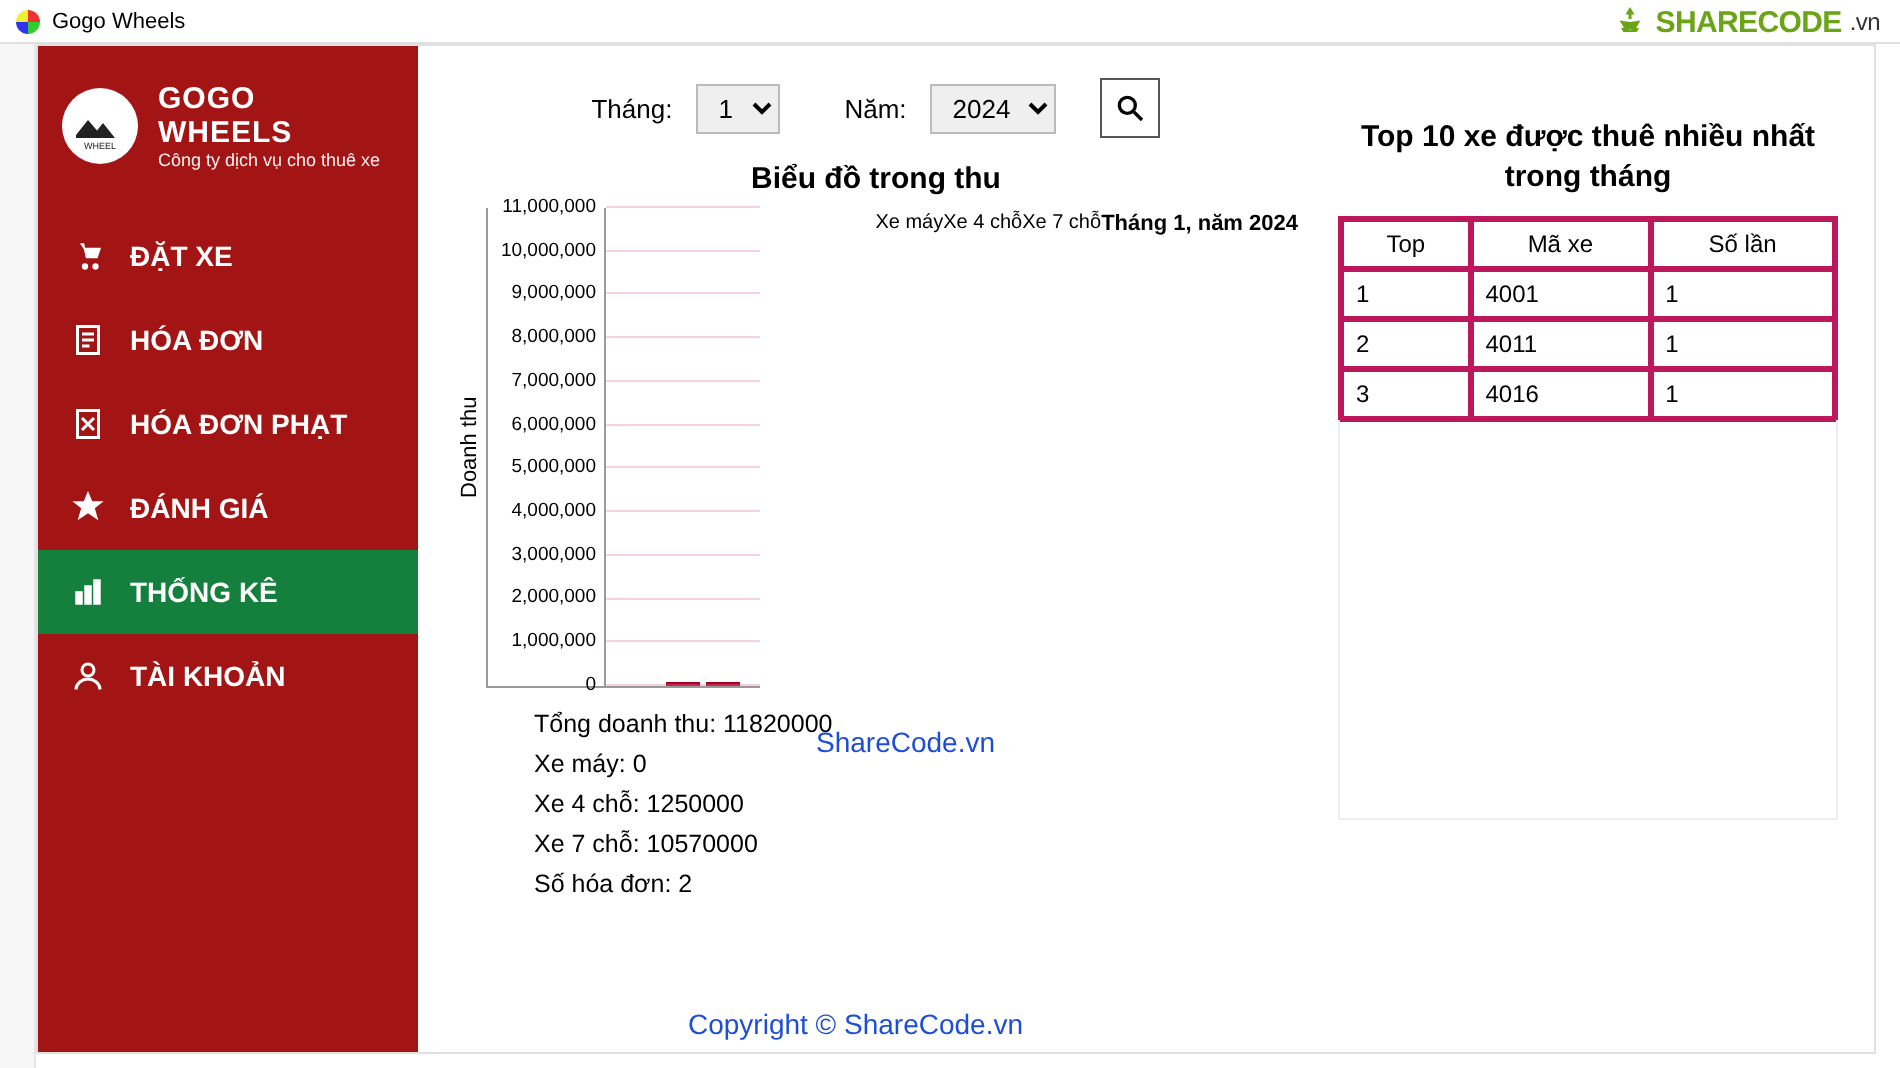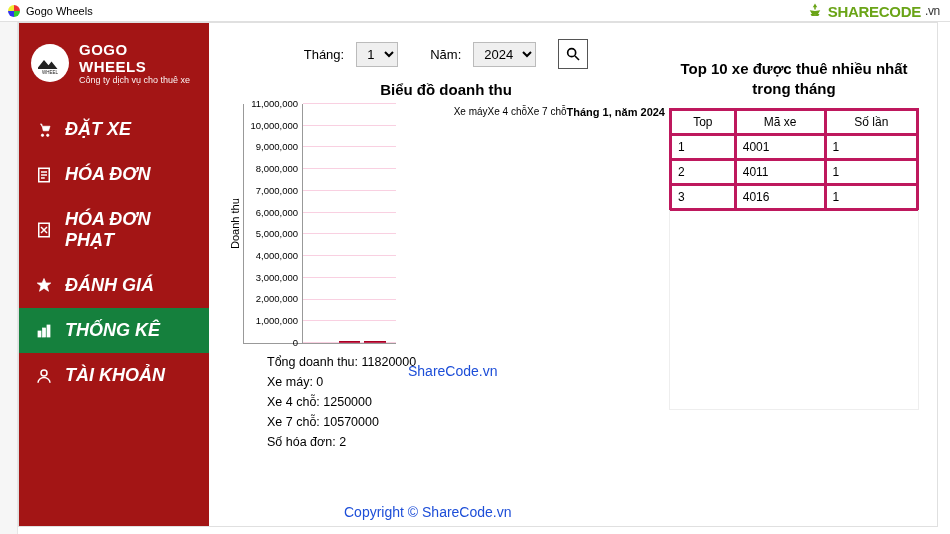--- a/index.html
+++ b/index.html
@@ -22,28 +22,28 @@
 
   
   .sidebar { width: 190px; background: #a31515; color: #fff; display: flex; flex-direction: column; flex-shrink:0;}
   .brand { display: flex; align-items: center; gap: 10px; padding: 18px 12px 22px; }
   .brand-logo { width: 38px; height: 38px; background: #fff; border-radius: 50%; display: flex; align-items:center; justify-content:center; flex-shrink:0;}
   .brand-logo svg { width:30px; height:30px; }
   .brand-text .name { font-size: 15px; font-weight: 800; letter-spacing: 0.5px; }
   .brand-text .sub { font-size: 9px; opacity: .95; }
 
   .nav { display: flex; flex-direction: column; }
-  .nav-item { display: flex; align-items: center; gap: 12px; padding: 12px 16px; font-size: 18px; font-weight: 600; cursor: pointer; font-style: italic; }
+  .nav-item { display: flex; align-items: center; gap: 12px; padding: 12px 16px; font-size: 14px; font-weight: 600; cursor: pointer; }
   .nav-item.active { background: #15803d; }
   .nav-gap { height: 30px; }
   .nav-item .icon { width: 18px; height: 18px; display:flex; align-items:center; justify-content:center; flex-shrink:0;}
   .nav-item .icon svg { width:18px; height:18px; stroke:#fff; fill:#fff; }
 
   
-  .content { flex: 1; padding: 16px 18px 0; display: flex; gap: 4px; overflow:hidden;}
+  .content { flex: 1; padding: 16px 18px 0; display: flex; gap: 20px; overflow:hidden;}
   .left-col { flex: 1; display:flex; flex-direction:column; min-width:0;}
   .right-col { width: 250px; }
 
   .filters { display: flex; align-items: center; gap: 12px; justify-content: center; margin-bottom: 8px; font-size: 13px;}
   .filters label { font-weight:400; }
   .filters select { font-size: 13px; padding: 3px 6px; border:1px solid #bbb; }
   .search-btn { width: 30px; height: 30px; border: 1px solid #555; background: #fff; display:flex; align-items:center; justify-content:center; cursor:pointer; margin-left:10px;}
   .search-btn svg { width:16px; height:16px; }
 
   .chart-title { text-align: center; font-size: 15px; font-weight: 700; margin: 4px 0 6px; }
@@ -182,21 +182,21 @@
         <label>Năm:</label>
         <select><option>2024</option></select>
         <button class="search-btn">
           <svg viewBox="0 0 24 24">
               <circle cx="10" cy="10" r="6" fill="none" stroke="#000" stroke-width="2.5"></circle>
               <line x1="15" y1="15" x2="21" y2="21" stroke="#000" stroke-width="2.5"></line>
             </svg>
         </button>
       </div>
 
-      <div class="chart-title">Biểu đồ doanh thu</div>
+      <div class="chart-title">Biểu đồ trong thu</div>
 
       <div class="chart-wrap">
         <div class="ylabel">Doanh thu</div>
         <div class="chart">
           <div class="plot-area">
             <div class="yaxis" id="yaxis">
                 <div>11,000,000</div>
                 <div>10,000,000</div>
                 <div>9,000,000</div>
                 <div>8,000,000</div>

